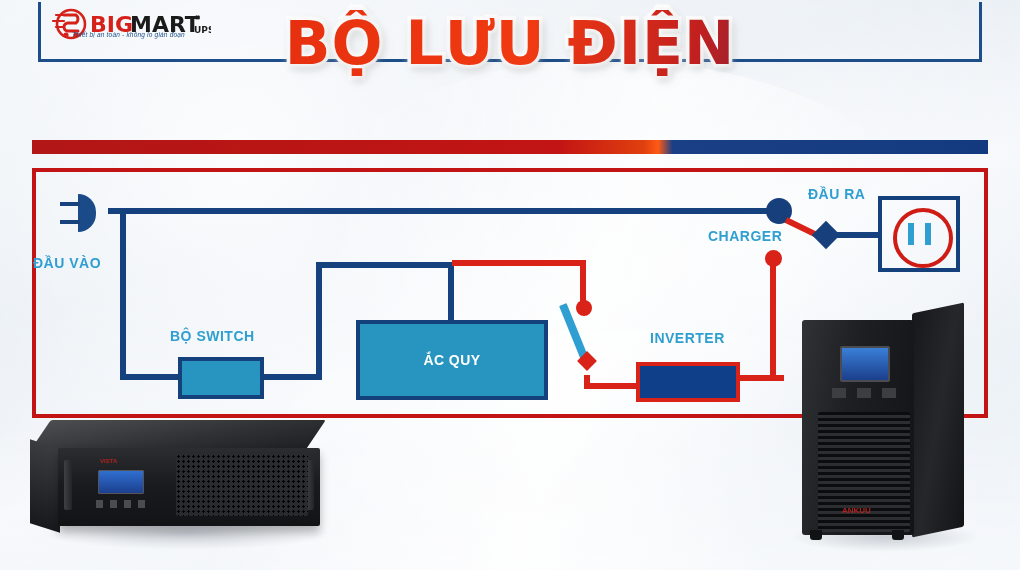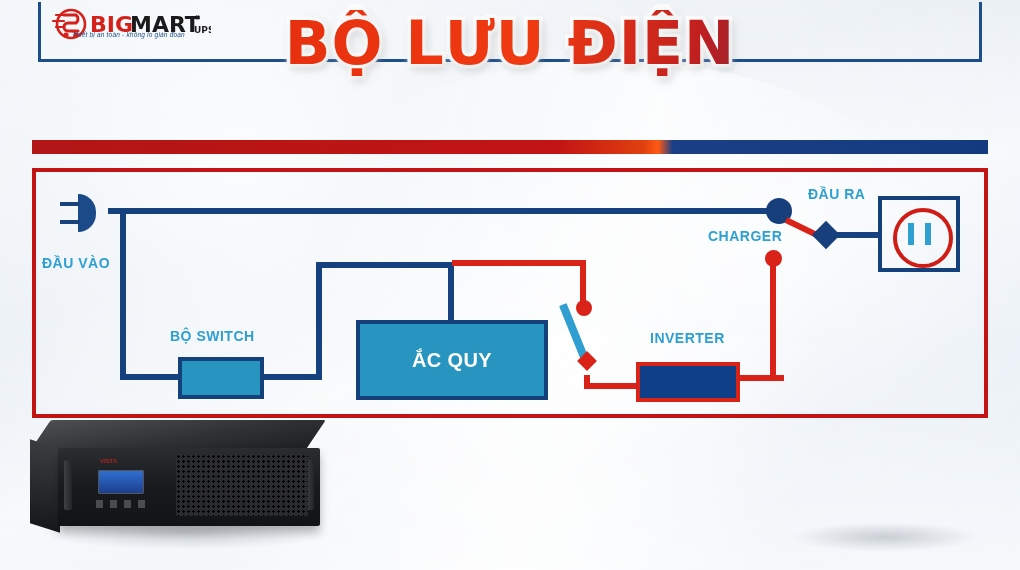--- a/index.html
+++ b/index.html
@@ -379,36 +379,36 @@
 
   <div class="accent-bar"></div>
 
   <div class="diagram-frame"></div>
 
   <div class="plug">
     <div class="plug-body"></div>
     <div class="plug-prong" style="top:8px"></div>
     <div class="plug-prong" style="top:26px"></div>
   </div>
-  <div class="lbl" style="left:42px; top:255px;">ĐẦU VÀO</div>
+  <div class="lbl" style="left:33px; top:255px;">ĐẦU VÀO</div>
 
   <div class="wire" style="left:108px; top:208px; width:672px; height:6px;"></div>
 
   <div class="wire" style="left:120px; top:208px; width:6px; height:172px;"></div>
   <div class="wire" style="left:120px; top:374px; width:62px; height:6px;"></div>
 
   <div class="box" style="left:178px; top:357px; width:86px; height:42px;"></div>
   <div class="lbl" style="left:170px; top:328px;">BỘ SWITCH</div>
 
   <div class="wire" style="left:262px; top:374px; width:60px; height:6px;"></div>
   <div class="wire" style="left:316px; top:262px; width:6px; height:118px;"></div>
   <div class="wire" style="left:316px; top:262px; width:138px; height:6px;"></div>
   <div class="wire" style="left:448px; top:262px; width:6px; height:62px;"></div>
 
-  <div class="box" style="left:356px; top:320px; width:192px; height:80px; font-size:20px;">ẮC QUY</div>
+  <div class="box" style="left:356px; top:320px; width:192px; height:80px; font-size:14px;">ẮC QUY</div>
 
   <div class="wire-red" style="left:452px; top:260px; width:134px; height:6px;"></div>
   <div class="wire-red" style="left:580px; top:260px; width:6px; height:48px;"></div>
   <div class="node-dot red" style="left:576px; top:300px; width:16px; height:16px;"></div>
 
   <div class="blade"></div>
   <div class="diamond red" style="left:580px; top:354px; width:14px; height:14px;"></div>
 
   <div class="wire-red" style="left:584px; top:375px; width:6px; height:14px;"></div>
   <div class="wire-red" style="left:584px; top:383px; width:56px; height:6px;"></div>
@@ -442,14 +442,25 @@
       <div class="rack-handle" style="left:6px;"></div>
       <div class="rack-handle" style="right:6px;"></div>
       <div class="rack-logo">VISTA</div>
       <div class="rack-lcd"></div>
       <div class="rack-btns"></div>
       <div class="rack-vent"></div>
     </div>
   </div>
 
   <div class="shadow" style="left:790px; top:522px; width:190px; height:30px;"></div>
+  <div class="tower">
+    <div class="tower-side"></div>
+    <div class="tower-front">
+      <div class="tower-lcd"></div>
+      <div class="tower-btns"></div>
+      <div class="tower-vent"></div>
+      <div class="tower-logo">ANKUU</div>
+    </div>
+    <div class="tower-foot" style="left:18px;"></div>
+    <div class="tower-foot" style="left:100px;"></div>
+  </div>
 
 </div>
 
 </body></html>

